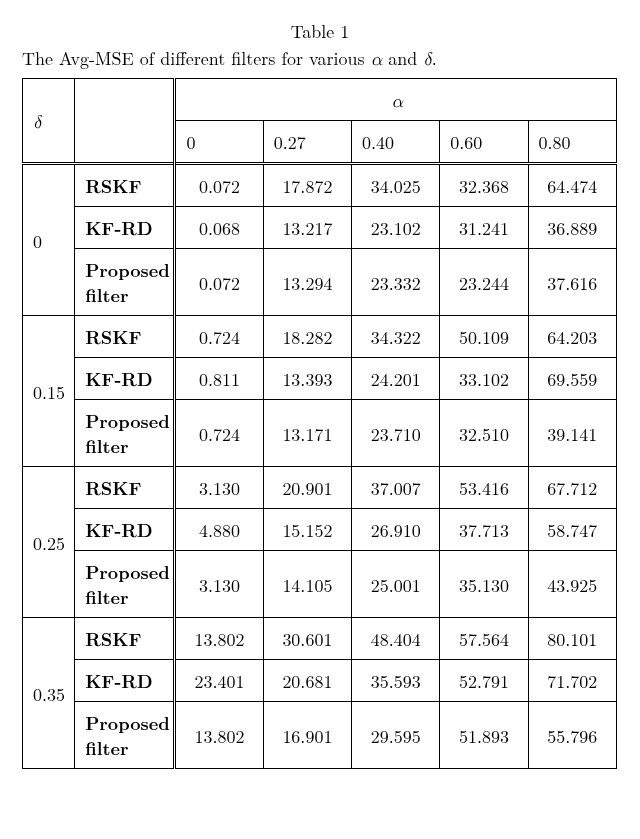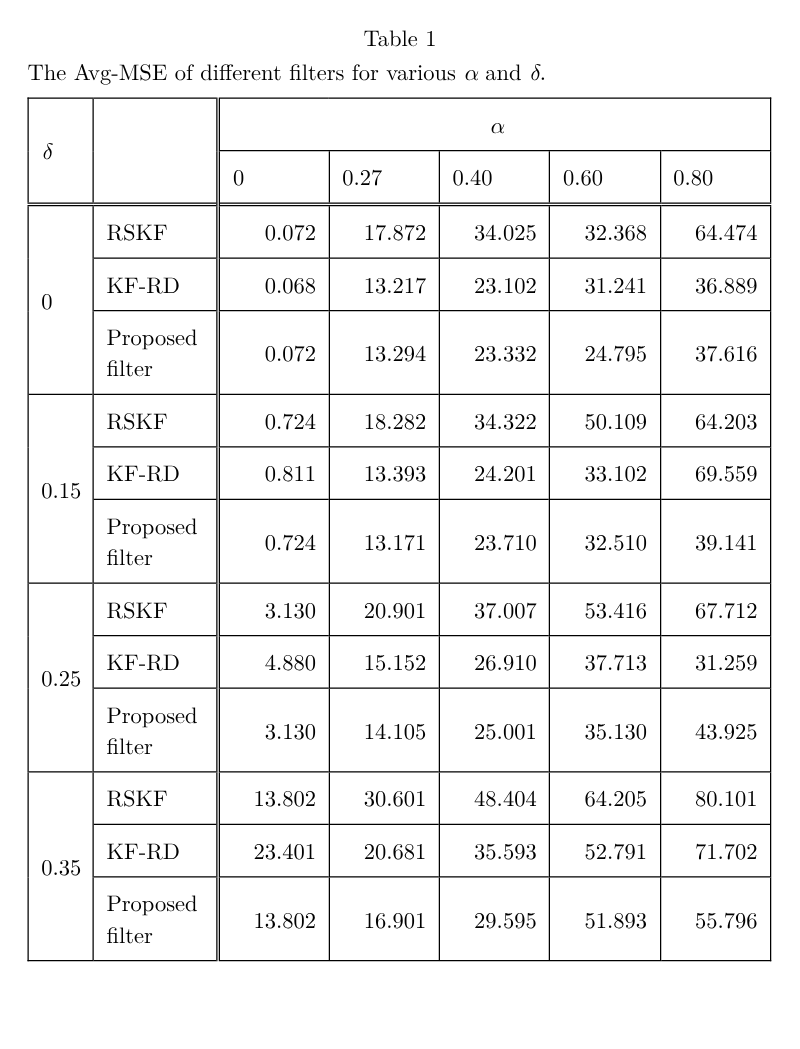--- a/index.html
+++ b/index.html
@@ -28,24 +28,24 @@
   }
   .col-delta { width: 52px; }
   .col-filter { width: 100px; }
   .col-a { width: 88px; }
   .dbl-top { border-top: 3px double #000; }
   .dbl-left { border-left: 3px double #000; }
   .b-top { border-top: 1px solid #000; }
   .b-left { border-left: 1px solid #000; }
   .b-right { border-right: 1px solid #000; }
   .b-bottom { border-bottom: 1px solid #000; }
-  .num { text-align: right; padding-right: 10px; }
+  .num { text-align: center; padding-right: 10px; }
   .delta-cell { text-align: left; vertical-align: middle; padding-left: 10px; }
   .alpha-head { text-align: center; }
-  .filter-cell { vertical-align: top; }
+  .filter-cell { vertical-align: top; font-weight: bold; }
 </style>
 </head>
 <body>
 
 <div class="tbl-label">Table 1</div>
 <div class="tbl-caption">
   <span>The Avg-MSE of different filters for various </span><span class="greek">α</span><span> and </span><span class="greek">δ</span><span>.</span>
 </div>
 
 <table>
@@ -88,21 +88,21 @@
     <td class="b-top b-left num">13.217</td>
     <td class="b-top b-left num">23.102</td>
     <td class="b-top b-left num">31.241</td>
     <td class="b-top b-left b-right num">36.889</td>
   </tr>
   <tr>
     <td class="b-top b-left filter-cell">Proposed filter</td>
     <td class="b-top dbl-left num">0.072</td>
     <td class="b-top b-left num">13.294</td>
     <td class="b-top b-left num">23.332</td>
-    <td class="b-top b-left num">24.795</td>
+    <td class="b-top b-left num">23.244</td>
     <td class="b-top b-left b-right num">37.616</td>
   </tr>
 
   <tr>
     <td rowspan="3" class="b-top b-left delta-cell">0.15</td>
     <td class="b-top b-left filter-cell">RSKF</td>
     <td class="b-top dbl-left num">0.724</td>
     <td class="b-top b-left num">18.282</td>
     <td class="b-top b-left num">34.322</td>
     <td class="b-top b-left num">50.109</td>
@@ -133,38 +133,38 @@
     <td class="b-top b-left num">37.007</td>
     <td class="b-top b-left num">53.416</td>
     <td class="b-top b-left b-right num">67.712</td>
   </tr>
   <tr>
     <td class="b-top b-left filter-cell">KF-RD</td>
     <td class="b-top dbl-left num">4.880</td>
     <td class="b-top b-left num">15.152</td>
     <td class="b-top b-left num">26.910</td>
     <td class="b-top b-left num">37.713</td>
-    <td class="b-top b-left b-right num">31.259</td>
+    <td class="b-top b-left b-right num">58.747</td>
   </tr>
   <tr>
     <td class="b-top b-left filter-cell">Proposed filter</td>
     <td class="b-top dbl-left num">3.130</td>
     <td class="b-top b-left num">14.105</td>
     <td class="b-top b-left num">25.001</td>
     <td class="b-top b-left num">35.130</td>
     <td class="b-top b-left b-right num">43.925</td>
   </tr>
 
   <tr>
     <td rowspan="3" class="b-top b-left b-bottom delta-cell">0.35</td>
     <td class="b-top b-left filter-cell">RSKF</td>
     <td class="b-top dbl-left num">13.802</td>
     <td class="b-top b-left num">30.601</td>
     <td class="b-top b-left num">48.404</td>
-    <td class="b-top b-left num">64.205</td>
+    <td class="b-top b-left num">57.564</td>
     <td class="b-top b-left b-right num">80.101</td>
   </tr>
   <tr>
     <td class="b-top b-left filter-cell">KF-RD</td>
     <td class="b-top dbl-left num">23.401</td>
     <td class="b-top b-left num">20.681</td>
     <td class="b-top b-left num">35.593</td>
     <td class="b-top b-left num">52.791</td>
     <td class="b-top b-left b-right num">71.702</td>
   </tr>

